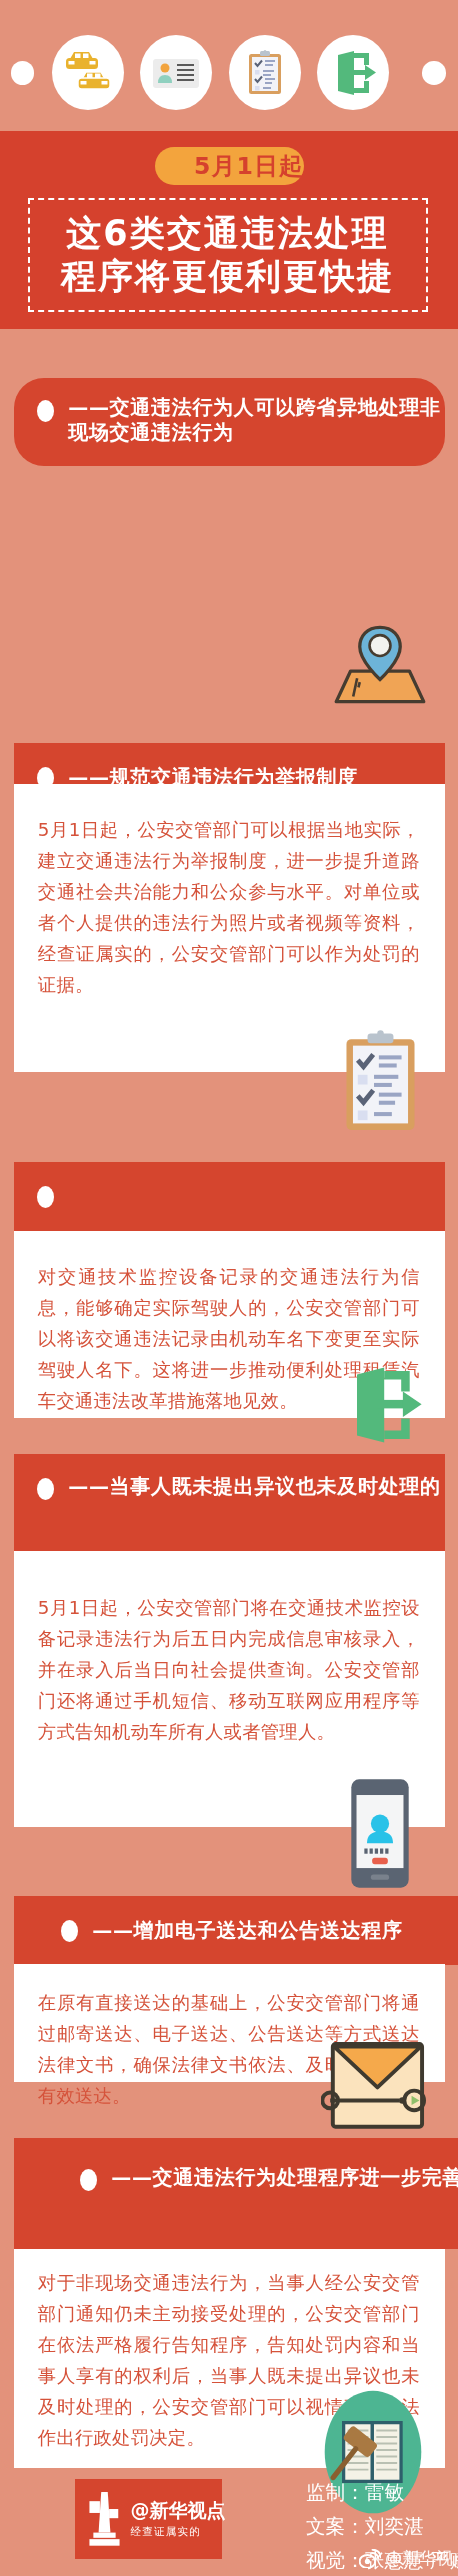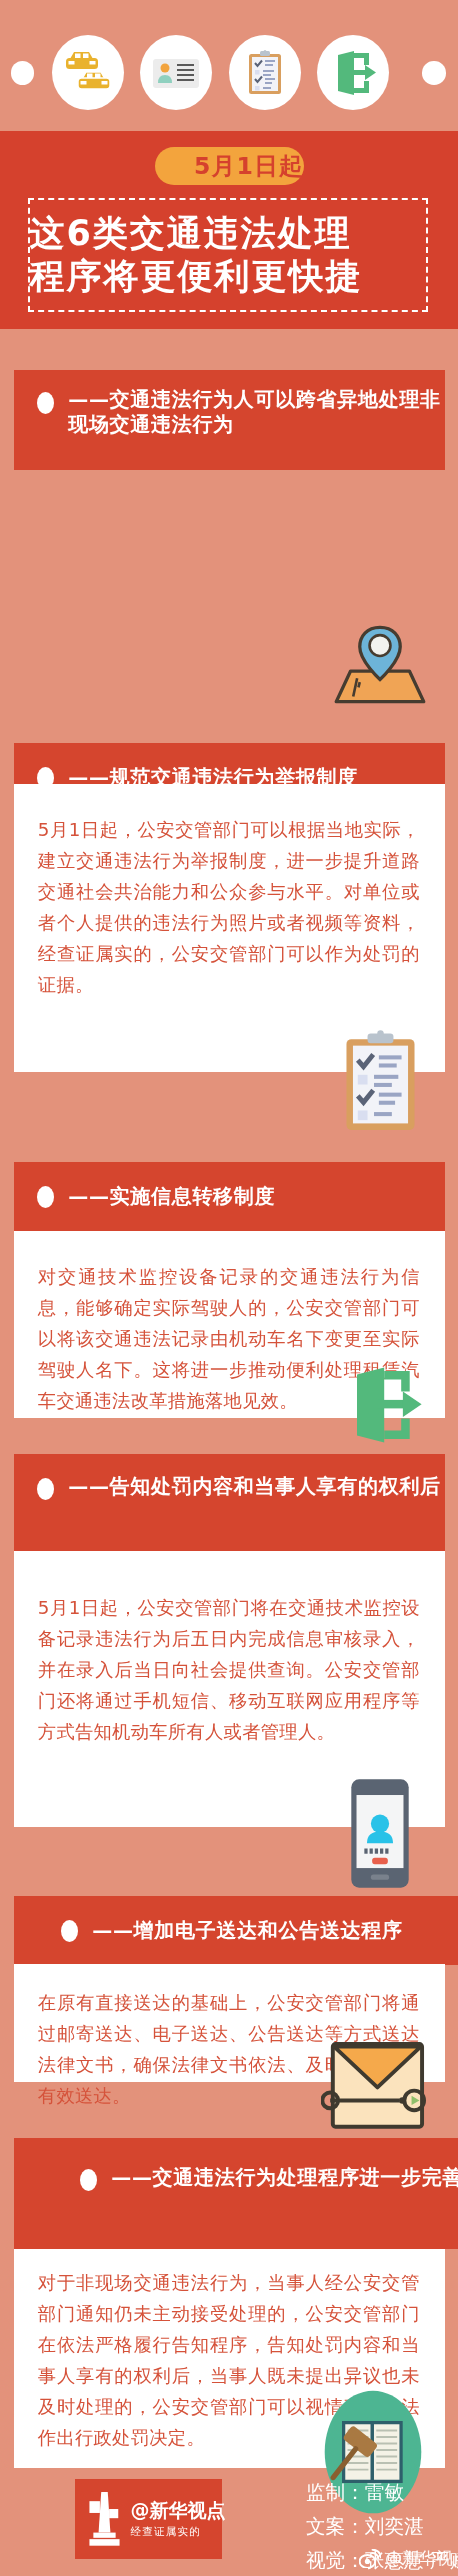--- a/index.html
+++ b/index.html
@@ -15,21 +15,21 @@
   .edge-dot.left{left:10.5px;}
   .edge-dot.right{left:422px;}
   .hero-oval{position:absolute;top:35px;width:72px;height:75px;border-radius:50%;background:#fff;
     display:flex;align-items:center;justify-content:center;}
   .hero-oval svg{width:50px;height:50px;}
   
   .red-band{position:absolute;left:0;top:131px;width:458px;height:198px;background:#d5412d;}
   .date-badge{position:absolute;left:155px;top:16.4px;width:149px;height:38px;background:#f3a43d;
     border-radius:19px;color:#d5412d;font-weight:bold;font-size:23.6px;line-height:38px;text-align:right;letter-spacing:1.3px;}
   .title-box{position:absolute;left:27.5px;top:67px;width:396px;height:110px;border:2.6px dashed #ffffff;
-    display:flex;flex-direction:column;justify-content:center;}
+    display:flex;flex-direction:column;justify-content:center;align-items:center;}
   .title-line{color:#fff;font-weight:bold;font-size:35px;line-height:43px;letter-spacing:2px;white-space:nowrap;}
   
   .sec-header{position:absolute;left:13.8px;width:431px;background:#d5452e;display:flex;}
   .sec-header .bullet{flex:0 0 auto;width:17px;height:22px;border-radius:50%;background:#fff;margin-left:23.6px;margin-right:13.8px;}
   .sec-header .htext{color:#fff;font-weight:bold;font-size:20px;line-height:25px;letter-spacing:0.7px;
     width:375px;word-break:break-all;}
   
   .h-one{align-items:center;}           
   .h-two{align-items:flex-start;}
   
@@ -123,21 +123,21 @@
   </div>
 
   <div class="red-band">
     <div class="date-badge">5月1日起</div>
     <div class="title-box">
       <div class="title-line">这6类交通违法处理</div>
       <div class="title-line">程序将更便利更快捷</div>
     </div>
   </div>
 
-  <div class="sec-header h-two" style="top:370px;height:100px;">
+  <div class="sec-header h-two" style="top:378px;height:88px;border-radius:30px;">
     <span class="bullet" style="margin-top:21.6px;"></span>
     <div class="htext" style="margin-top:17px;">——交通违法行为人可以跨省异地处理非现场交通违法行为</div>
   </div>
   <svg class="ov-icon" style="left:331px;top:622px;width:98px;height:85px;" viewBox="0 0 150 130">
     <path d="M30,75 L120,75 L142,122 L8,122 Z" fill="#f0a455" stroke="#463c30" stroke-width="5" stroke-linejoin="round"></path>
     <path d="M40,86 l-6,28 M42,100 l2,-8" stroke="#463c30" stroke-width="4" fill="none"></path>
     <path d="M75,8 C55,8 44,22 44,38 C44,60 75,88 75,88 C75,88 106,60 106,38 C106,22 95,8 75,8 Z" fill="#6db4d8" stroke="#463c30" stroke-width="5"></path>
     <circle cx="75" cy="36" r="16" fill="#f2f2ee" stroke="#463c30" stroke-width="4"></circle>
   </svg>
 
@@ -161,35 +161,34 @@
       <rect x="42" y="66" width="22" height="5" fill="#9aa5c4"></rect>
     <path d="M22,82 l7,8 12,-15" stroke="#5a6377" stroke-width="6" fill="none"></path>
     <rect x="48" y="78" width="28" height="5" fill="#9aa5c4"></rect>
       <rect x="48" y="88" width="20" height="5" fill="#9aa5c4"></rect>
     <rect x="22" y="100" width="12" height="12" fill="#d9def0"></rect>
       <rect x="42" y="102" width="22" height="5" fill="#9aa5c4"></rect>
   </svg>
 
   <div class="sec-header h-one" style="top:1162px;height:69px;">
     <span class="bullet"></span>
-    <div class="htext">——实施信息转移制度</div>
   </div>
   <div class="card" style="top:1231px;height:187px;">
     <div class="btext" style="top:30px;">对交通技术监控设备记录的交通违法行为信息，能够确定实际驾驶人的，公安交管部门可以将该交通违法记录由机动车名下变更至实际驾驶人名下。这将进一步推动便利处理租赁汽车交通违法改革措施落地见效。</div>
   </div>
   <svg class="ov-icon" style="left:340px;top:1359px;width:85px;height:92px;" viewBox="0 0 100 100">
     <path d="M20,14 L52,6 L52,94 L20,86 Z" fill="#53b97c"></path>
     <path d="M52,10 h30 v24 h-10 v-14 h-20 M52,90 h30 v-24 h-10 v14 h-20" fill="#53b97c"></path>
     <rect x="44" y="44" width="32" height="10" fill="#53b97c"></rect>
     <path d="M74,34 L96,49 L74,64 Z" fill="#53b97c"></path>
   </svg>
 
   <div class="sec-header h-two" style="top:1454px;height:97px;">
     <span class="bullet" style="margin-top:23.6px;"></span>
-    <div class="htext" style="margin-top:19.6px;">——告知处罚内容和当事人享有的权利后</div>
+    <div class="htext" style="margin-top:19.6px;">——当事人既未提出异议也未及时处理的</div>
   </div>
   <div class="card" style="top:1551px;height:276px;">
     <div class="btext" style="top:41px;">5月1日起，公安交管部门将在交通技术监控设备记录违法行为后五日内完成信息审核录入，并在录入后当日向社会提供查询。公安交管部门还将通过手机短信、移动互联网应用程序等方式告知机动车所有人或者管理人。</div>
   </div>
   <svg class="ov-icon" style="left:350px;top:1778px;width:60px;height:111px;" viewBox="0 0 92 170">
     <rect x="2" y="2" width="88" height="166" rx="12" fill="#5a6472"></rect>
     <rect x="10" y="26" width="72" height="112" fill="#f4f5f6"></rect>
     <circle cx="46" cy="70" r="14" fill="#29c2e8"></circle>
     <path d="M26,100 q0,-18 20,-18 q20,0 20,18 z" fill="#29c2e8"></path>
     <g fill="#5a6472">

